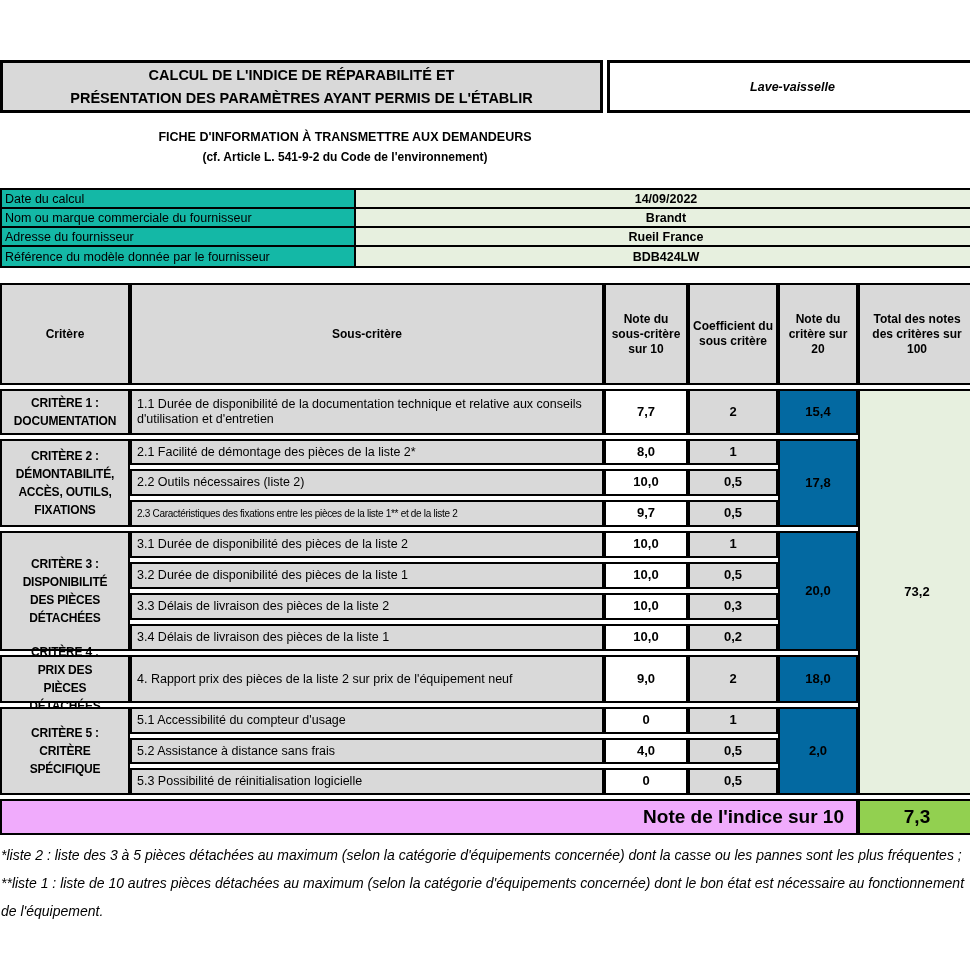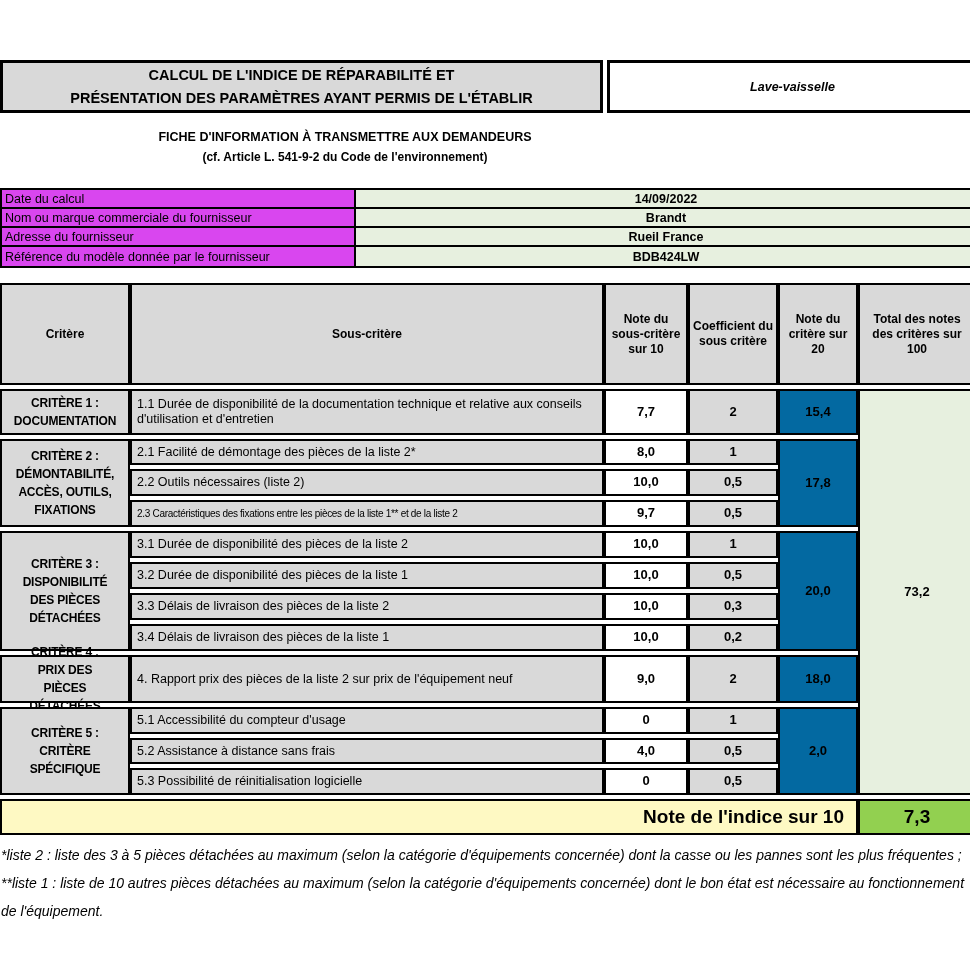--- a/index.html
+++ b/index.html
@@ -29,21 +29,21 @@
   .subtitle .l2 { font-size:12px; }
 
   
   .info {
     position:absolute; left:0; top:188px; width:976px;
     border:2px solid #000; border-right:none;
   }
   .info-row { display:flex; height:19px; border-bottom:2px solid #000; }
   .info-row:last-child { border-bottom:none; }
   .info-label {
-    width:354px; background:#d946ef; border-right:2px solid #000;
+    width:354px; background:#14b8a6; border-right:2px solid #000;
     font-size:12.5px; display:flex; align-items:center; padding-left:3px;
   }
   .info-value {
     flex:1; background:#e7f0df; font-weight:bold; font-size:12.5px;
     display:flex; align-items:center; justify-content:center;
   }
 
   
   .mt {
     position:absolute; left:0; top:283px; width:976px;
@@ -61,21 +61,21 @@
   .c.crit { font-weight:bold; font-size:12px; letter-spacing:-0.2px; padding:0 15px; line-height:1.5; }
   .c.sub {
     justify-content:flex-start; text-align:left; font-weight:normal;
     font-size:12.5px; padding:1px 5px; line-height:1.2;
   }
   .c.note { background:#fff; font-weight:bold; }
   .c.coef { font-weight:bold; }
   .c.g   { background:#0369a1; font-weight:bold; }
   .c.total { background:#e7f0df; font-weight:bold; }
   .c.band-label {
-    background:#fef9c3; justify-content:flex-end; text-align:right;
+    background:#f0abfc; justify-content:flex-end; text-align:right;
     font-weight:bold; font-size:19px; padding-right:12px;
   }
   .c.band-val { background:#92d050; font-weight:bold; font-size:19px; }
 
   
   .footnotes {
     position:absolute; left:1px; top:841px; width:966px;
     font-style:italic; font-size:14px; line-height:2.0;
   }
 </style>

